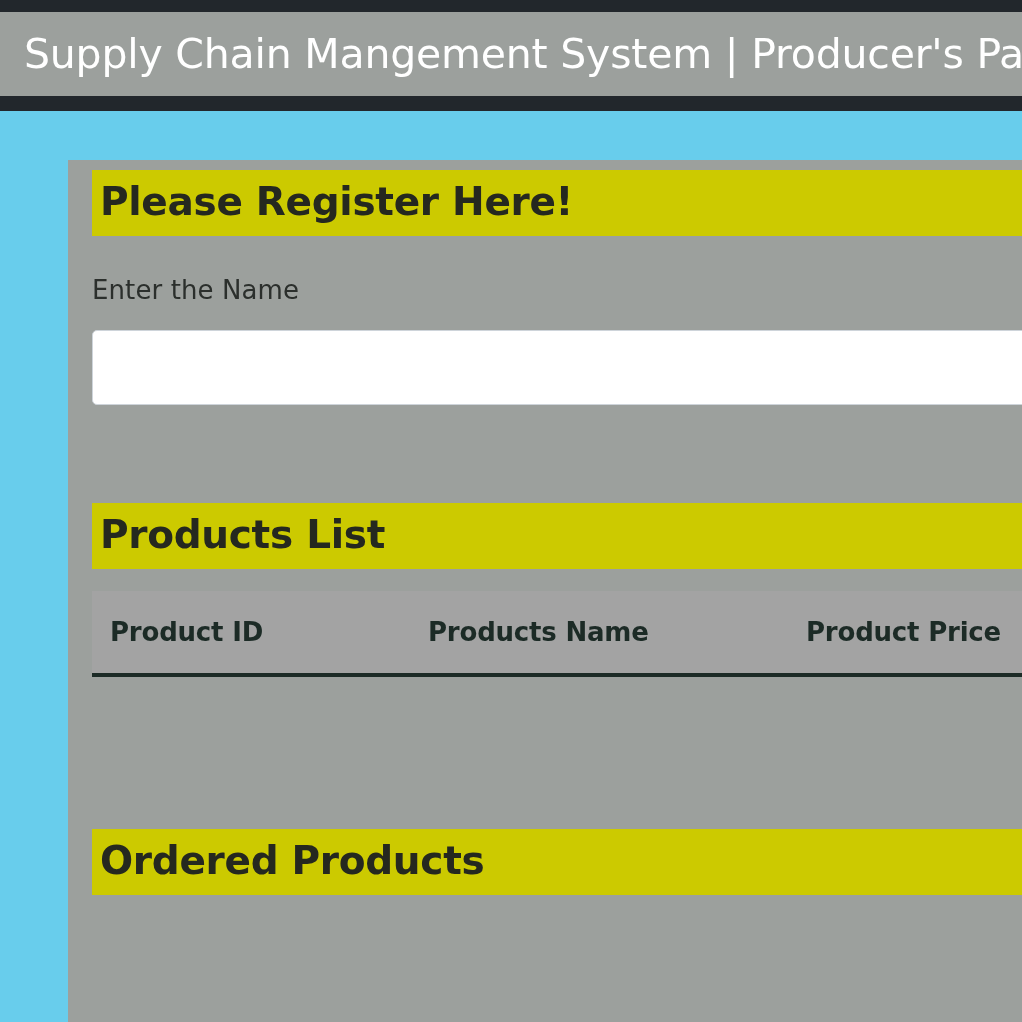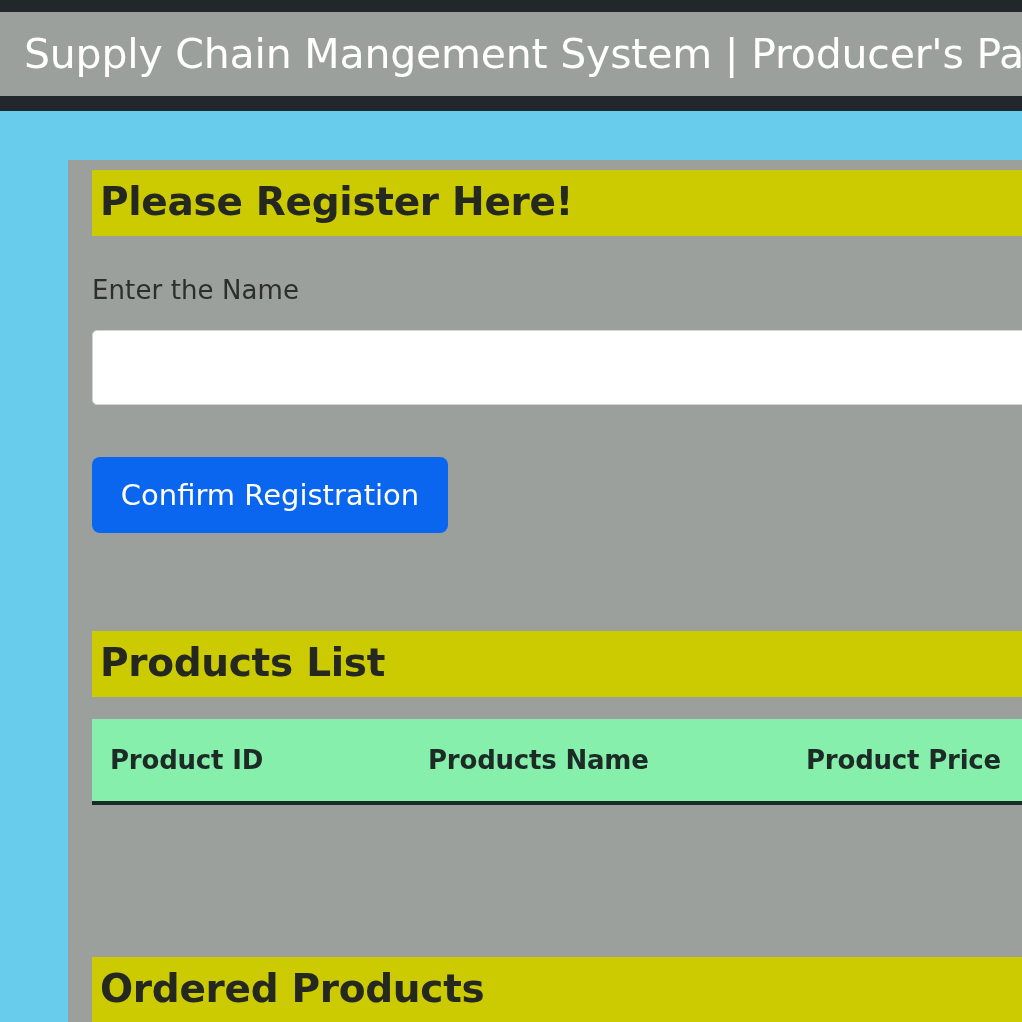--- a/index.html
+++ b/index.html
@@ -146,21 +146,21 @@
     margin-top: 22px;
     width: 1000px;
     background: #ffffff;
   }
   table.data-table {
     border-collapse: collapse;
     width: 1000px;
     table-layout: fixed;
   }
   table.data-table thead th {
-    background: #86efac;
+    background: #a3a3a3;
     color: #1c2b26;
     font-size: 26px;
     font-weight: 700;
     text-align: left;
     padding: 26px 0 26px 18px;
     border-bottom: 4px solid #1c2b26;
     white-space: nowrap;
     letter-spacing: -0.2px;
   }
   table.data-table thead th:first-child { padding-left: 18px; }
@@ -183,21 +183,20 @@
 
   <div class="panel">
     <div class="inner">
 
       <div class="banner">Please Register Here!</div>
 
       <div class="field-label">Enter the Name</div>
 
       <input class="text-input" type="text" placeholder="" style="">
 
-      <button class="btn-primary">Confirm Registration</button>
 
       <div class="spacer-after-button"></div>
 
       <div class="banner">Products List</div>
 
       <div class="table-wrap">
         <table class="data-table">
           <thead>
             <tr>
               <th class="col-id">Product ID</th>

